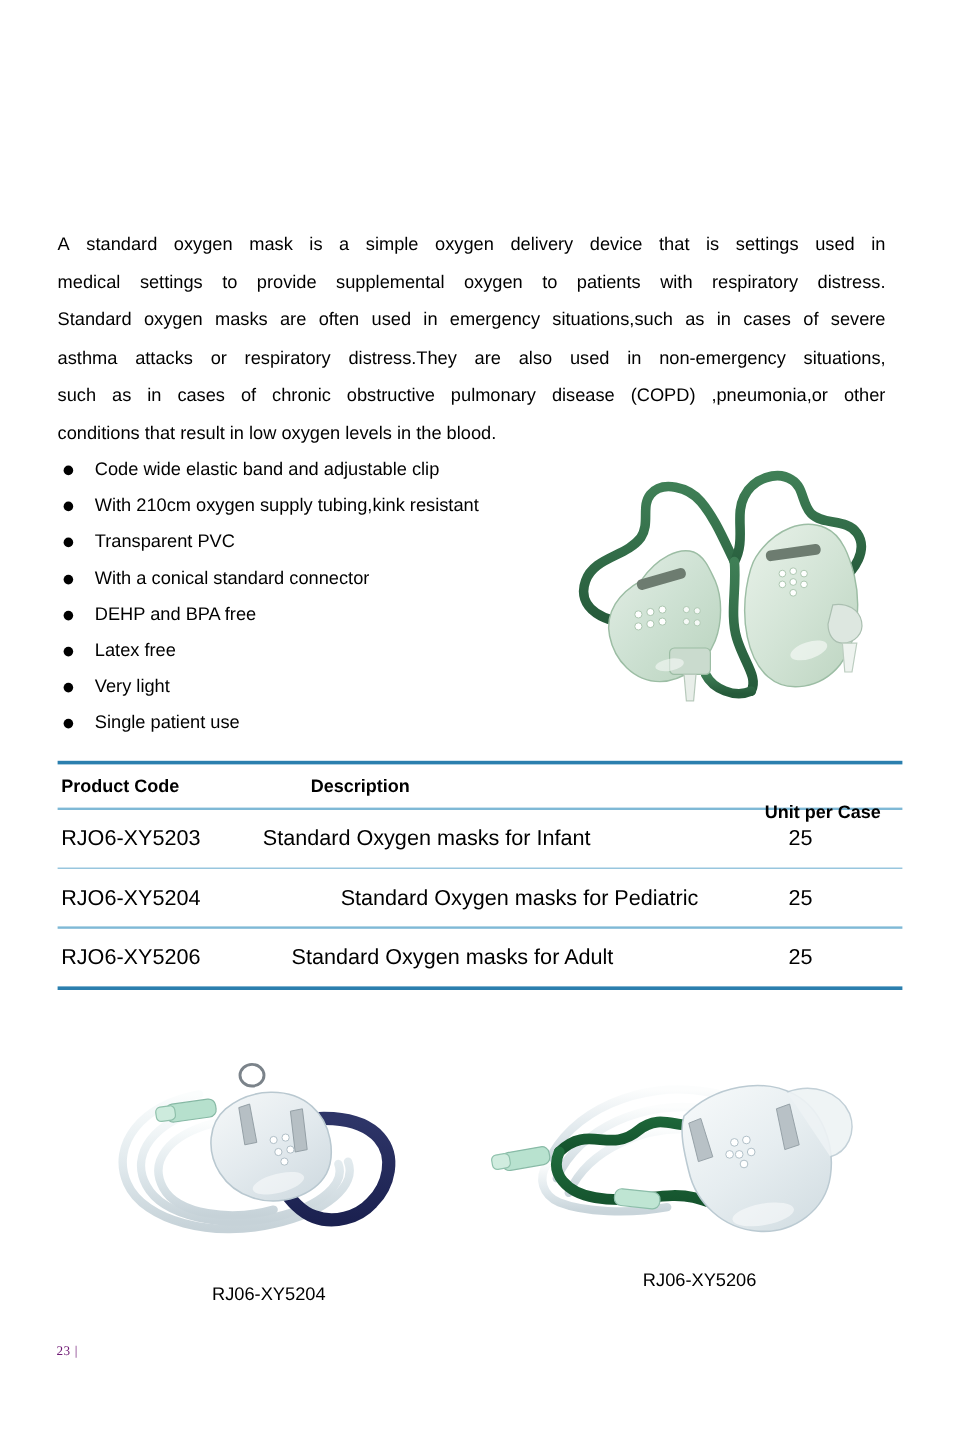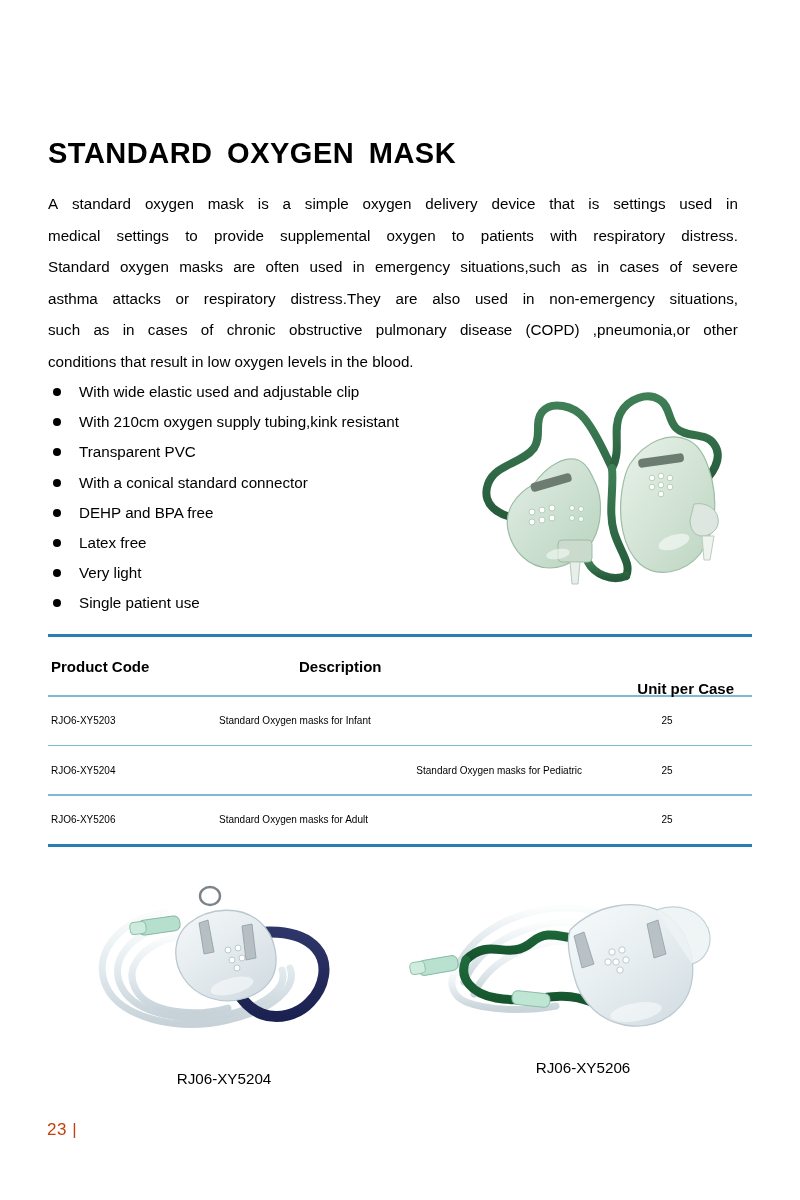--- a/index.html
+++ b/index.html
@@ -102,67 +102,66 @@
   }
   .rule-thin {
     height: 1.5px;
     background: #7fb9d6;
     width: 100%;
   }
   .trow {
     display: flex;
     align-items: center;
     height: 48px;
-    font-size: 10px;
+    font-size: 18px;
   }
   .trow.head {
-    height: 58px;
+    height: 36px;
     font-weight: bold;
     font-size: 15px;
-    gap: 40px;
   }
   .col-code  { width: 170px; flex: 0 0 170px; padding-left: 3px; }
   .col-desc  { flex: 1 1 auto; padding-left: 0px; }
   .col-unit  { width: 170px; flex: 0 0 170px; text-align: center; }
   .trow.head .col-unit { text-align: right; padding-right: 18px; margin-top: 44px; }
   .trow.head .col-desc { padding-left: 2px; margin-left: 39px; }
   .r0 .col-desc { padding-left: 1px; }
   .r1 .col-desc { padding-left: 4px; text-align: right; }
-  .r2 .col-desc { padding-left: 1px; }
+  .r2 .col-desc { padding-left: 1px; margin-left: 24px; }
 
   
   .gallery { position: absolute; left: 0; top: 858px; width: 800px; }
   .gitem { position: absolute; }
   .g-left  { left: 82px;  top: 10px;  width: 284px; height: 180px; }
   .g-right { left: 404px; top: 8px;   width: 346px; height: 182px; }
   .gcap {
     position: absolute;
     font-size: 15.2px;
     white-space: nowrap;
     text-align: center;
   }
   .gcap-left  { left: 82px;  top: 212px; width: 284px; }
   .gcap-right { left: 410px; top: 201px; width: 346px; }
 
   
   .footer {
     position: absolute;
     left: 47px;
     top: 1120px;
-    font-size: 17px;
-    color: #c2410c;
+    font-size: 11px;
+    color: #701a75;
     letter-spacing: 0.5px;
+    font-family: Liberation Serif, serif;
   }
 </style>
 </head>
 <body>
 
 <div class="page">
 
-  <h1 class="page-title">STANDARD  OXYGEN  MASK</h1>
 
   <div class="intro" id="intro-real">
       <span class="ln j">
         <span>A</span>
         <span>standard</span>
         <span>oxygen</span>
         <span>mask</span>
         <span>is</span>
         <span>a</span>
         <span>simple</span>
@@ -228,21 +227,21 @@
         <span>pulmonary</span>
         <span>disease</span>
         <span>(COPD)</span>
         <span>,pneumonia,or</span>
         <span>other</span>
       </span>
       <span class="ln">conditions that result in low oxygen levels in the blood.</span>
     </div>
 
   <ul class="features">
-    <li><span class="bullet"></span><span>With wide  elastic used and  adjustable clip</span></li>
+    <li><span class="bullet"></span><span>Code wide  elastic band and  adjustable clip</span></li>
     <li><span class="bullet"></span><span>With 210cm oxygen supply tubing,kink resistant</span></li>
     <li><span class="bullet"></span><span>Transparent PVC</span></li>
     <li><span class="bullet"></span><span>With a conical standard connector</span></li>
     <li><span class="bullet"></span><span>DEHP and BPA free</span></li>
     <li><span class="bullet"></span><span>Latex free</span></li>
     <li><span class="bullet"></span><span>Very light</span></li>
     <li><span class="bullet"></span><span>Single patient use</span></li>
   </ul>
 
   <div class="photo-top">

